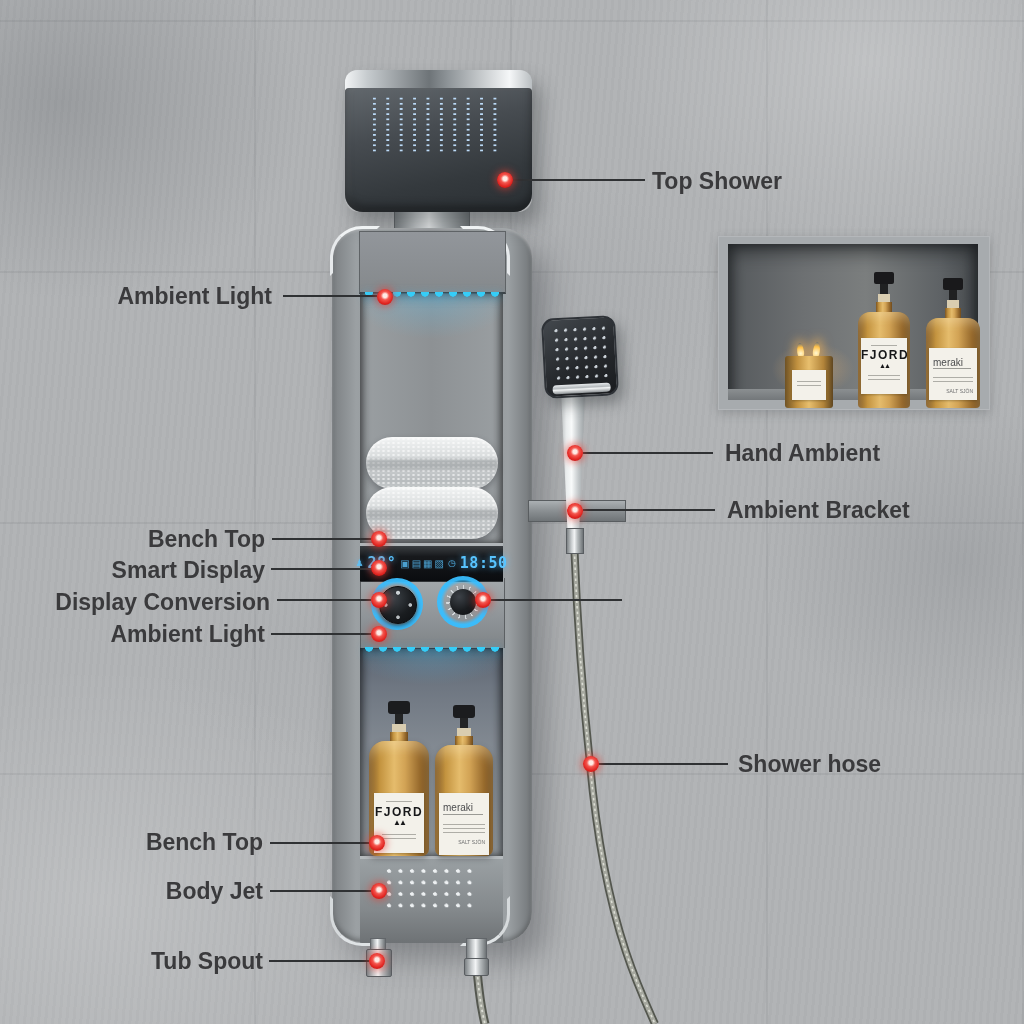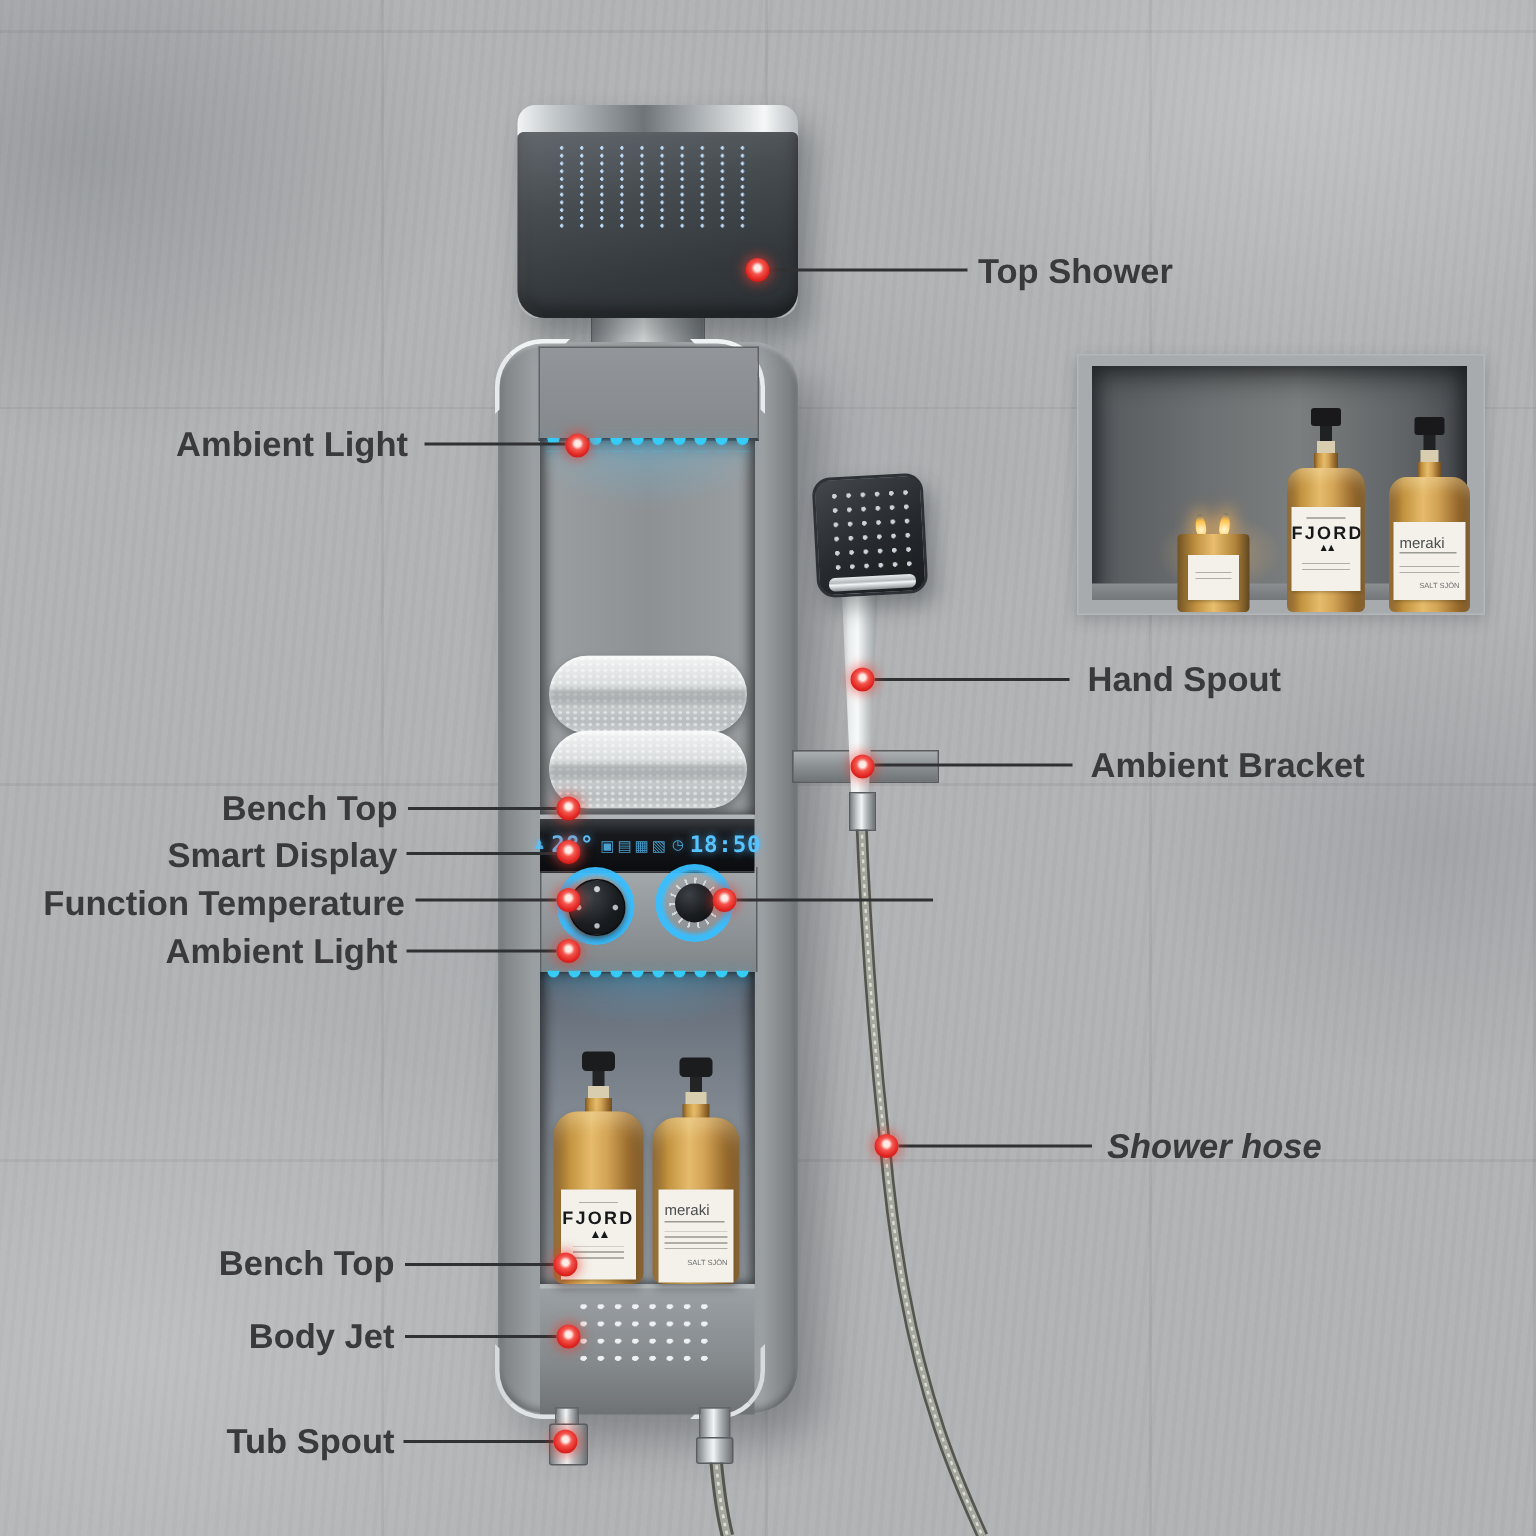--- a/index.html
+++ b/index.html
@@ -272,50 +272,50 @@
   <div class="cline" style="left:513px;top:179px;width:132px;"></div>
   <div class="dot" style="left:505px;top:180px;"></div>
   <div class="lbl" style="left:652px;top:181px;text-align:right;">Top Shower</div>
 
   <div class="cline" style="left:283px;top:295px;width:94px;"></div>
   <div class="dot" style="left:385px;top:297px;"></div>
   <div class="lbl" style="right:752px;top:296px;">Ambient Light</div>
 
   <div class="cline" style="left:583px;top:452px;width:130px;"></div>
   <div class="dot" style="left:575px;top:453px;"></div>
-  <div class="lbl" style="left:725px;top:453px;">Hand Spout</div>
+  <div class="lbl" style="left:725px;top:453px;">Hand Ambient</div>
 
   <div class="cline" style="left:583px;top:509px;width:132px;"></div>
   <div class="dot" style="left:575px;top:511px;"></div>
   <div class="lbl" style="left:727px;top:510px;">Ambient Bracket</div>
 
   <div class="cline" style="left:272px;top:538px;width:99px;"></div>
   <div class="dot" style="left:379px;top:539px;"></div>
   <div class="lbl" style="right:759px;top:539px;">Bench Top</div>
 
   <div class="cline" style="left:271px;top:568px;width:100px;"></div>
   <div class="dot" style="left:379px;top:568px;"></div>
   <div class="lbl" style="right:759px;top:570px;">Smart Display</div>
 
   <div class="cline" style="left:277px;top:599px;width:94px;"></div>
   <div class="dot" style="left:379px;top:600px;"></div>
-  <div class="lbl" style="right:754px;top:602px;">Function Temperature</div>
+  <div class="lbl" style="right:754px;top:602px;">Display Conversion</div>
 
   <div class="cline" style="left:491px;top:599px;width:131px;"></div>
   <div class="dot" style="left:483px;top:600px;"></div>
   <div class="lbl block" style="left:632px;top:588px;">
   </div>
 
   <div class="cline" style="left:271px;top:633px;width:100px;"></div>
   <div class="dot" style="left:379px;top:634px;"></div>
   <div class="lbl" style="right:759px;top:634px;">Ambient Light</div>
 
   <div class="cline" style="left:599px;top:763px;width:129px;"></div>
   <div class="dot" style="left:591px;top:764px;"></div>
-  <div class="lbl" style="left:738px;top:764px;font-style:italic;">Shower hose</div>
+  <div class="lbl" style="left:738px;top:764px;">Shower hose</div>
 
   <div class="cline" style="left:270px;top:842px;width:99px;"></div>
   <div class="dot" style="left:377px;top:843px;"></div>
   <div class="lbl" style="right:761px;top:842px;">Bench Top</div>
 
   <div class="cline" style="left:270px;top:890px;width:101px;"></div>
   <div class="dot" style="left:379px;top:891px;"></div>
   <div class="lbl" style="right:761px;top:891px;">Body Jet</div>
 
   <div class="cline" style="left:269px;top:960px;width:100px;"></div>

